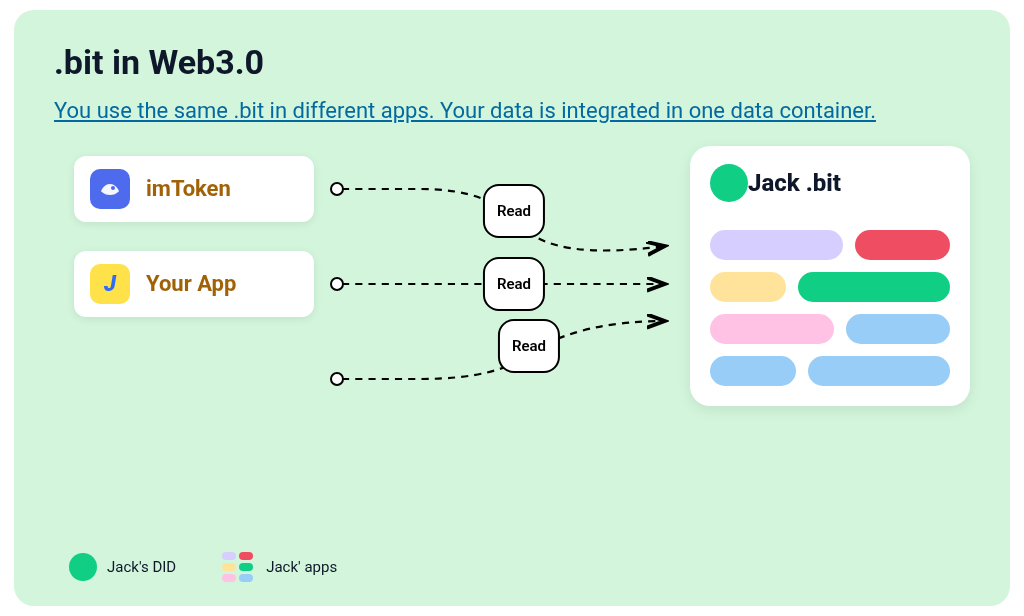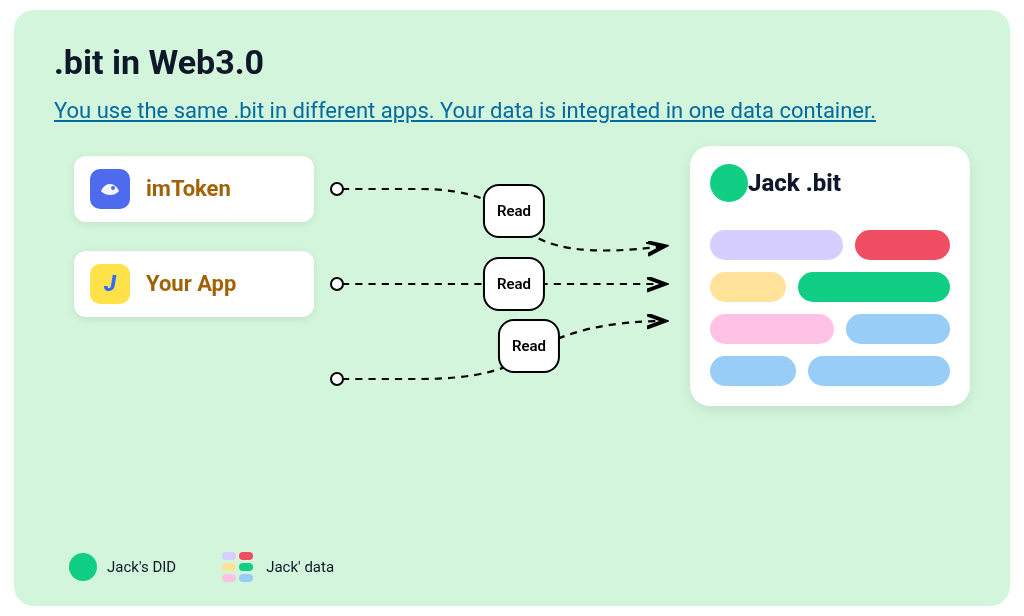--- a/index.html
+++ b/index.html
@@ -247,17 +247,17 @@
     </div>
     <div class="legend-item">
       <div class="mini">
         <div class="m1"></div>
           <div class="m2"></div>
         <div class="m3"></div>
           <div class="m4"></div>
         <div class="m5"></div>
           <div class="m6"></div>
       </div>
-      <div class="ltext">Jack' data</div>
+      <div class="ltext">Jack' apps</div>
     </div>
   </div>
 
 </div>
 
 </body></html>

